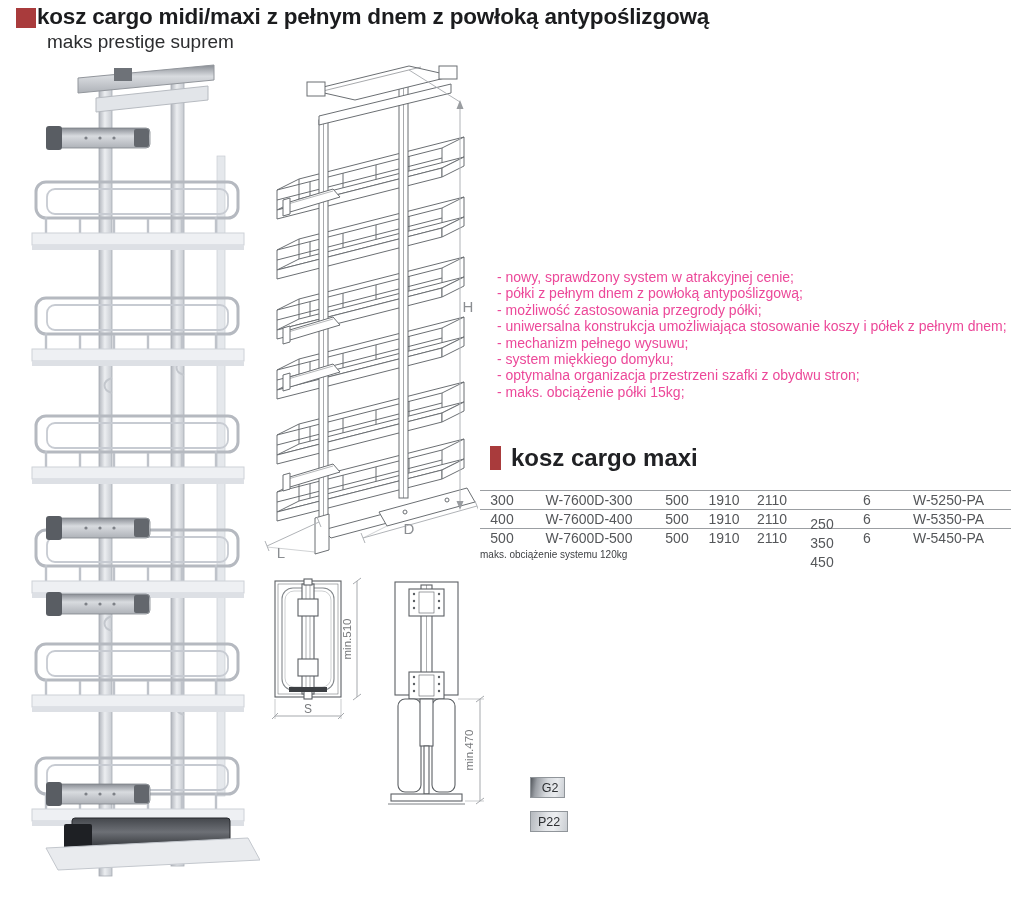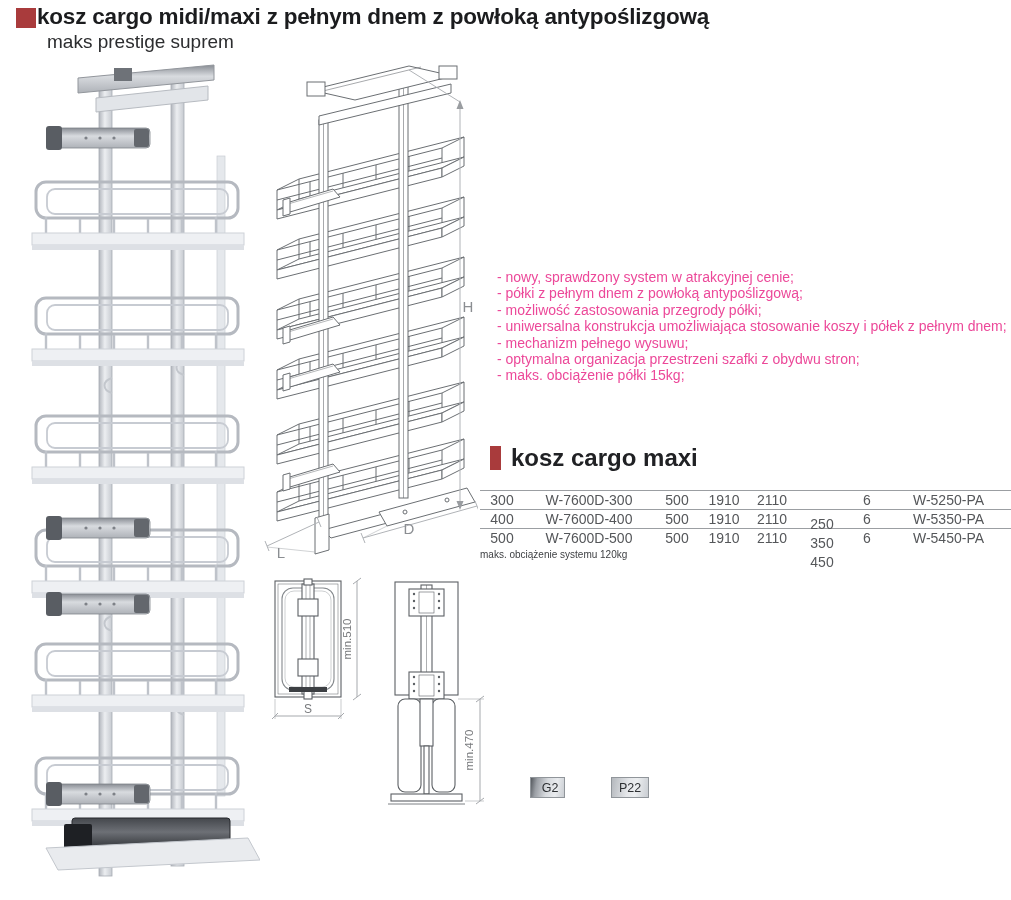--- a/index.html
+++ b/index.html
@@ -33,27 +33,27 @@
   .tcell:nth-child(2){ width:130px; }
   .tcell:nth-child(3){ width:46px; }
   .tcell:nth-child(4){ width:48px; }
   .tcell:nth-child(5){ width:48px; }
   .tcell:nth-child(6){ width:52px;margin-top:48px; }
   .tcell:nth-child(7){ width:38px; }
   .tcell:nth-child(8){ width:125px; }
   .footnote{ position:absolute; left:480px; top:549px; width:528px; font-size:10px; color:#3f4144; }
 
   
-  .badges{ position:absolute; left:530px; top:777px; display:flex; gap:13px; }
+  .badges{ position:absolute; left:530px; top:777px; display:flex; gap:13px;flex-direction:column; }
   .badge{ height:21px; line-height:20px; text-align:center; font-size:12.5px; color:#2e3033;
           border:1px solid #90959a; }
   .badge-g2{ width:35px; padding-left:5px;
     background:linear-gradient(100deg,#54585d 0%,#9b9fa5 18%,#d7dade 48%,#e9ebee 74%,#c9cdd2 100%); }
   .badge-p22{ width:38px;
-    background:linear-gradient(100deg,#b4b8bd 0%,#e5e7ea 45%,#eceef0 65%,#c9cdd2 100%);margin-left:33px; }
+    background:linear-gradient(100deg,#b4b8bd 0%,#e5e7ea 45%,#eceef0 65%,#c9cdd2 100%); }
 
   svg text{ font-family:"Liberation Sans", sans-serif; }
 </style>
 </head>
 <body>
 
 <div class="title-row">
   <span class="accent-sq"></span>
   <h1>kosz cargo midi/maxi z pełnym dnem z powłoką antypoślizgową</h1>
 </div>
@@ -196,20 +196,21 @@
   <text x="146" y="474" text-anchor="middle" font-size="15" fill="#8b8e92">D</text>
   <text x="18" y="498" text-anchor="middle" font-size="15" fill="#8b8e92">L</text>
 </svg>
 
 <div class="features">
   <div>- nowy, sprawdzony system w atrakcyjnej cenie;</div>
   <div>- półki z pełnym dnem z powłoką antypoślizgową;</div>
   <div>- możliwość zastosowania przegrody półki;</div>
   <div>- uniwersalna konstrukcja umożliwiająca stosowanie koszy i półek z pełnym dnem;</div>
   <div>- mechanizm pełnego wysuwu;</div>
+  <div>- system miękkiego domyku;</div>
   <div>- optymalna organizacja przestrzeni szafki z obydwu stron;</div>
   <div>- maks. obciążenie półki 15kg;</div>
 </div>
 
 <div class="section-head">
   <span class="accent-bar"></span>
   <h2>kosz cargo maxi</h2>
 </div>
 
 <div class="ptable">

